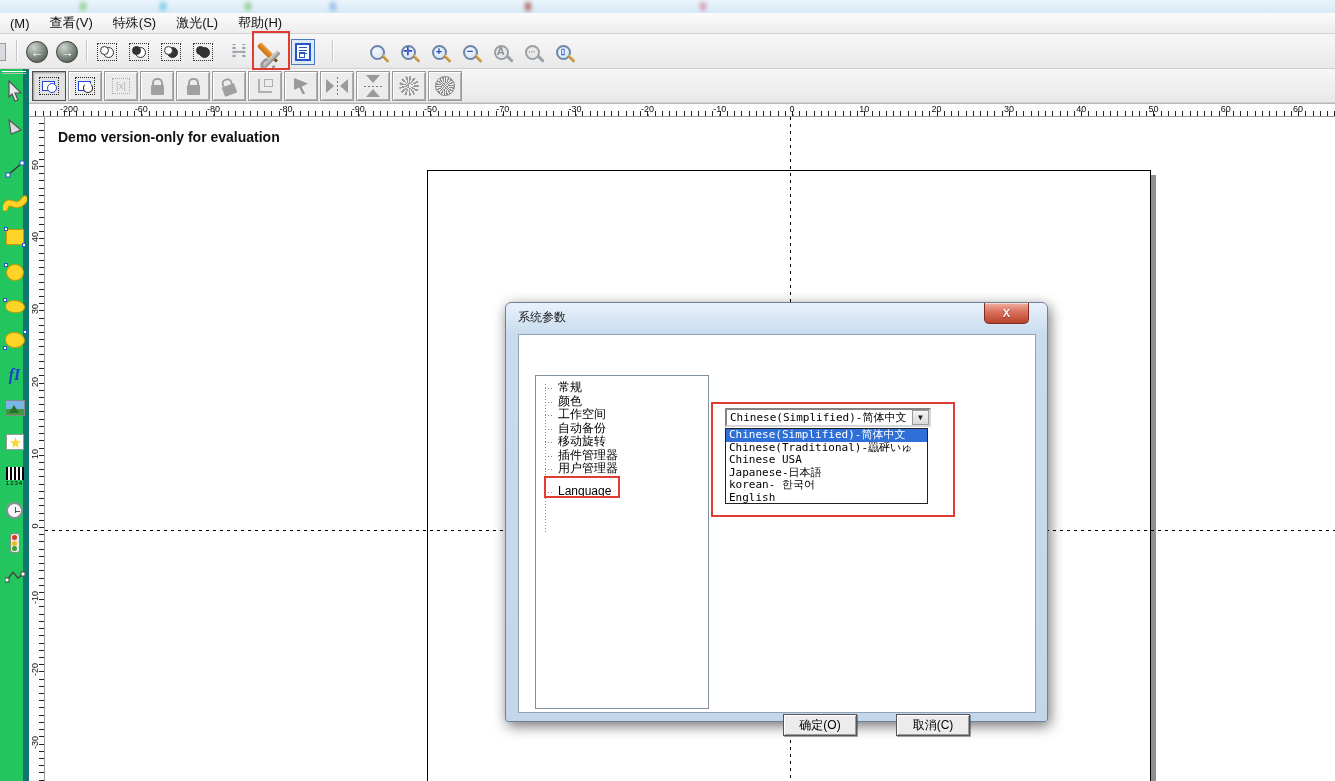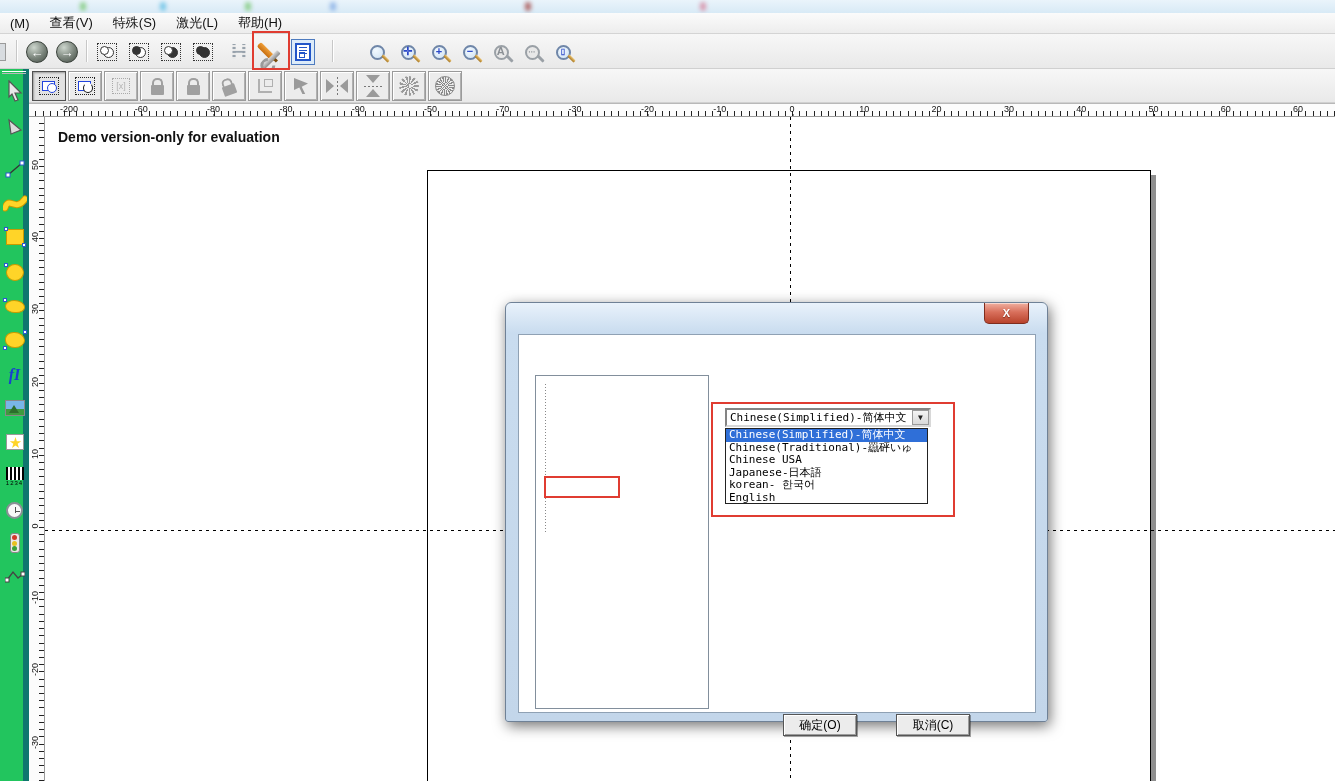--- a/index.html
+++ b/index.html
@@ -440,24 +440,37 @@
 </div>
 
 <div id="canvas">
   <div id="demo-text">Demo version-only for evaluation</div>
   <div id="artboard"></div>
   <div id="vguide"></div>
   <div id="hguide"></div>
 </div>
 
 <div id="dialog">
+  <div id="dlg-titlebar">
+    <span>系统参数</span>
+  </div>
   <div id="dlg-close">X</div>
   <div id="dlg-content">
     <div id="tree-panel">
       <span class="vline"></span>
+      <div>
+          <div class="tree-item" style="--i: 0;">常规</div>
+          <div class="tree-item" style="--i: 1;">颜色</div>
+          <div class="tree-item" style="--i: 2;">工作空间</div>
+          <div class="tree-item" style="--i: 3;">自动备份</div>
+          <div class="tree-item" style="--i: 4;">移动旋转</div>
+          <div class="tree-item" style="--i: 5;">插件管理器</div>
+          <div class="tree-item" style="--i: 6;">用户管理器</div>
+          <div class="tree-item" style="--i: 7;">Language</div>
+        </div>
     </div>
     <div class="redbox" id="redbox-lang"></div>
     <div class="redbox" id="redbox-combo"></div>
     <div id="combo">
       <span class="val">Chinese(Simplified)-简体中文</span>
       <span class="dd">▼</span>
     </div>
     <div id="lang-list">
       <div>
           <div class="opt" style="--i: 0;">Chinese(Simplified)-简体中文</div>

